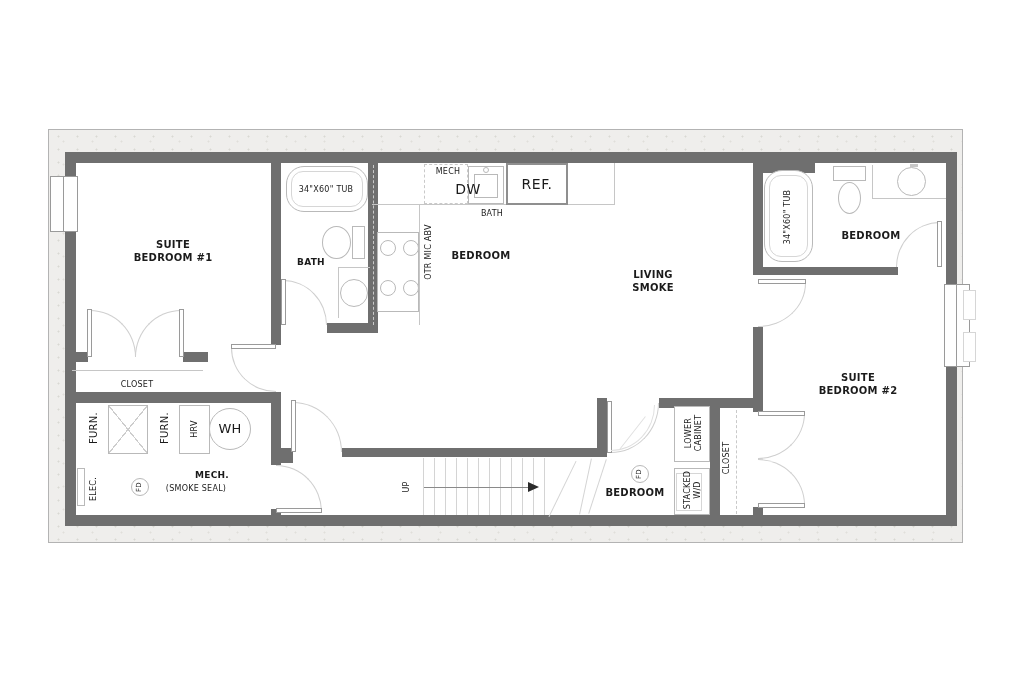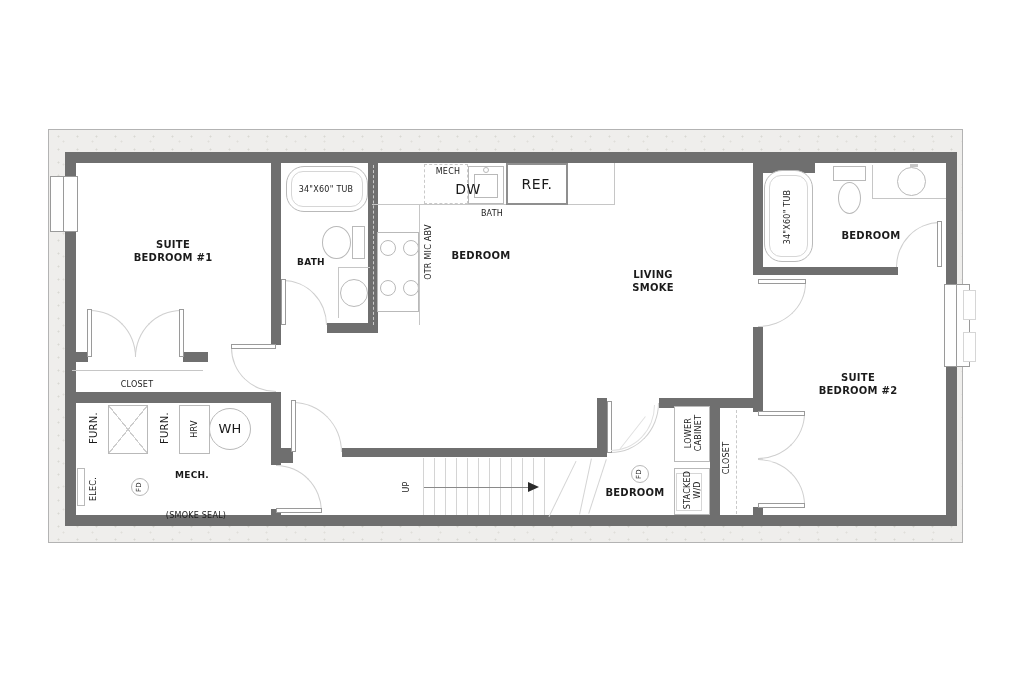--- a/index.html
+++ b/index.html
@@ -195,22 +195,22 @@
   <div class="lbl b s10" style="left:858px;top:384px">SUITE
 BEDROOM #2</div>
   <div class="lbl rot s8" style="left:727px;top:458px">CLOSET</div>
   <div class="lbl rot2 s8" style="left:694px;top:433px">LOWER
 CABINET</div>
   <div class="lbl rot2 s8" style="left:693px;top:490px">STACKED
 W/D</div>
   <div class="lbl b s10" style="left:635px;top:492px">BEDROOM</div>
   <div class="lbl rot s7" style="left:640px;top:474px">FD</div>
   <div class="lbl rot s8" style="left:407px;top:487px">UP</div>
-  <div class="lbl b s9" style="left:192px;top:476px">MECH.</div>
-  <div class="lbl s8" style="left:196px;top:516px">(SMOKE SEAL)</div>
+  <div class="lbl b s9" style="left:212px;top:476px">MECH.</div>
+  <div class="lbl s8" style="left:196px;top:489px">(SMOKE SEAL)</div>
   <div class="lbl rot s10" style="left:93px;top:428px">FURN.</div>
   <div class="lbl rot s10" style="left:164px;top:428px">FURN.</div>
   <div class="lbl rot s8" style="left:195px;top:429px">HRV</div>
   <div class="lbl s13" style="left:230px;top:429px">WH</div>
   <div class="lbl rot s8" style="left:94px;top:489px">ELEC.</div>
   <div class="lbl rot s7" style="left:140px;top:487px">FD</div>
 
 </div>
 
 </body></html>

